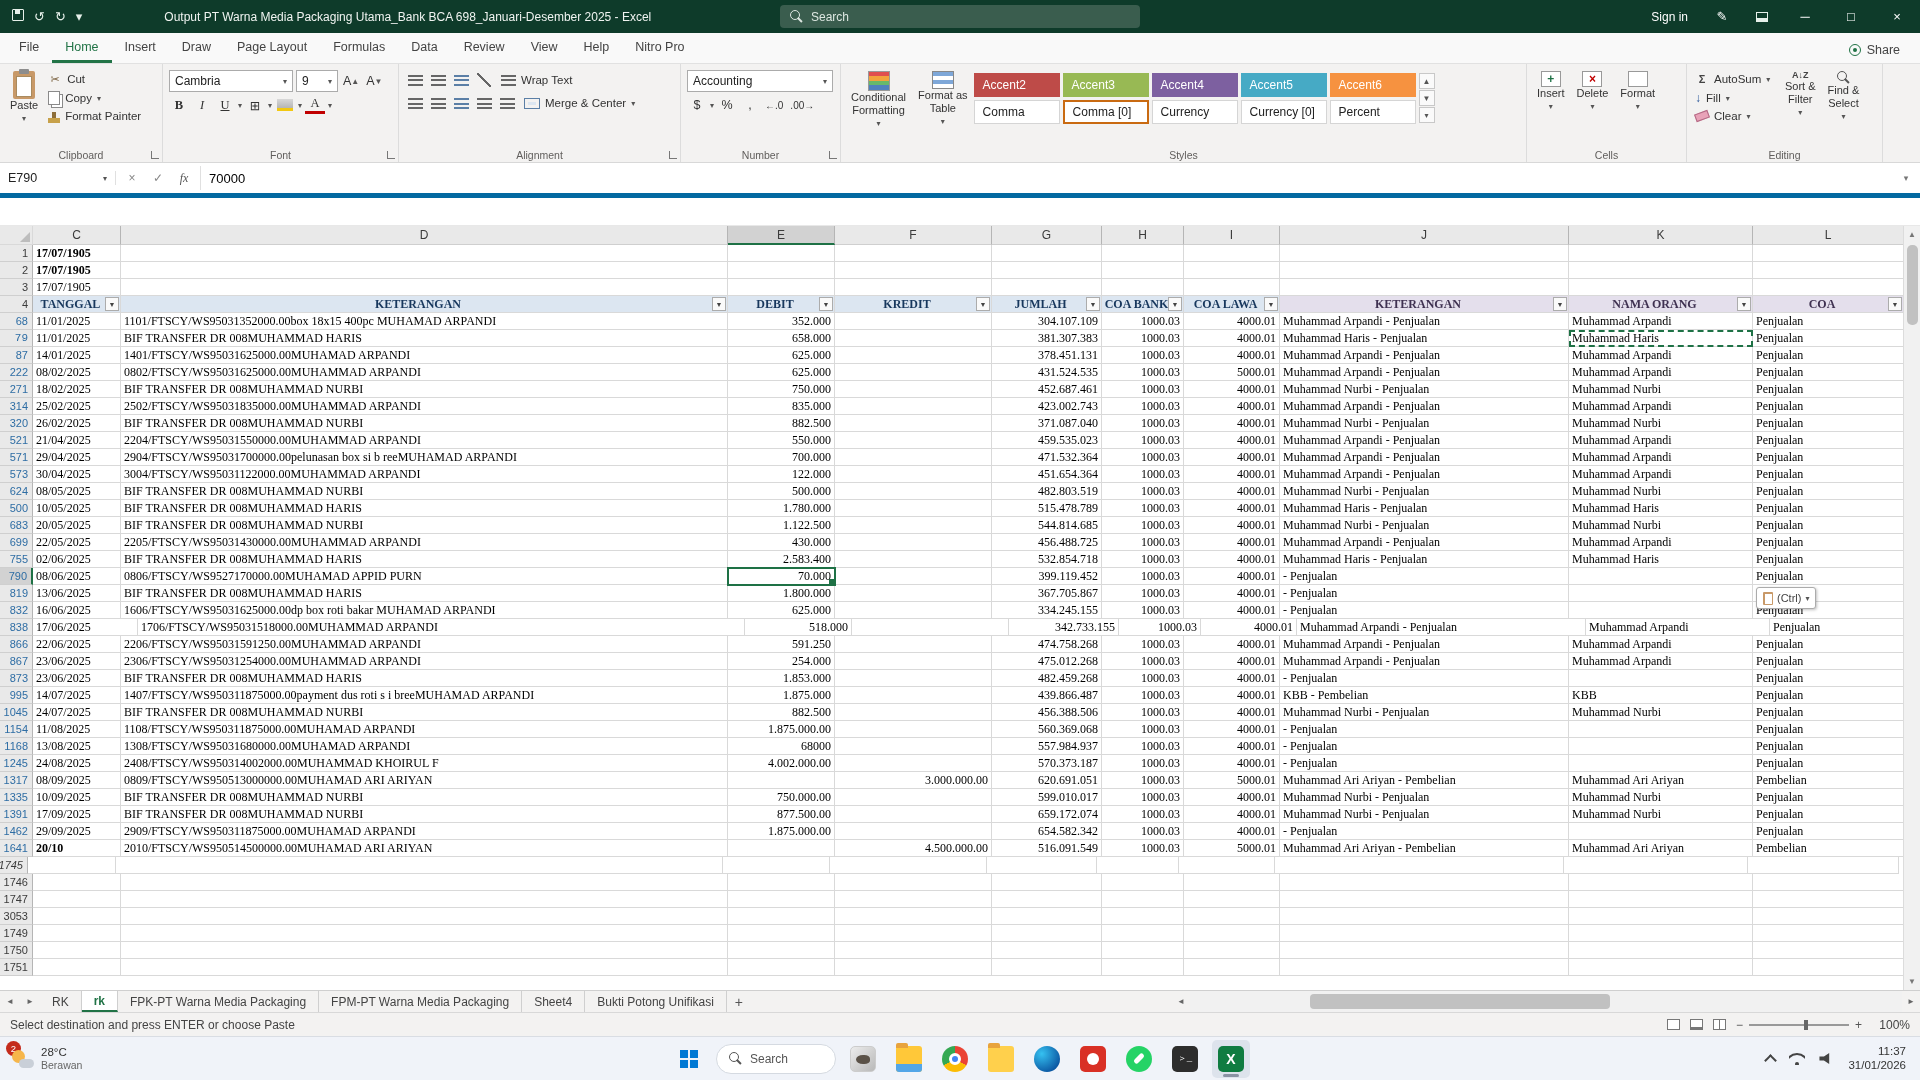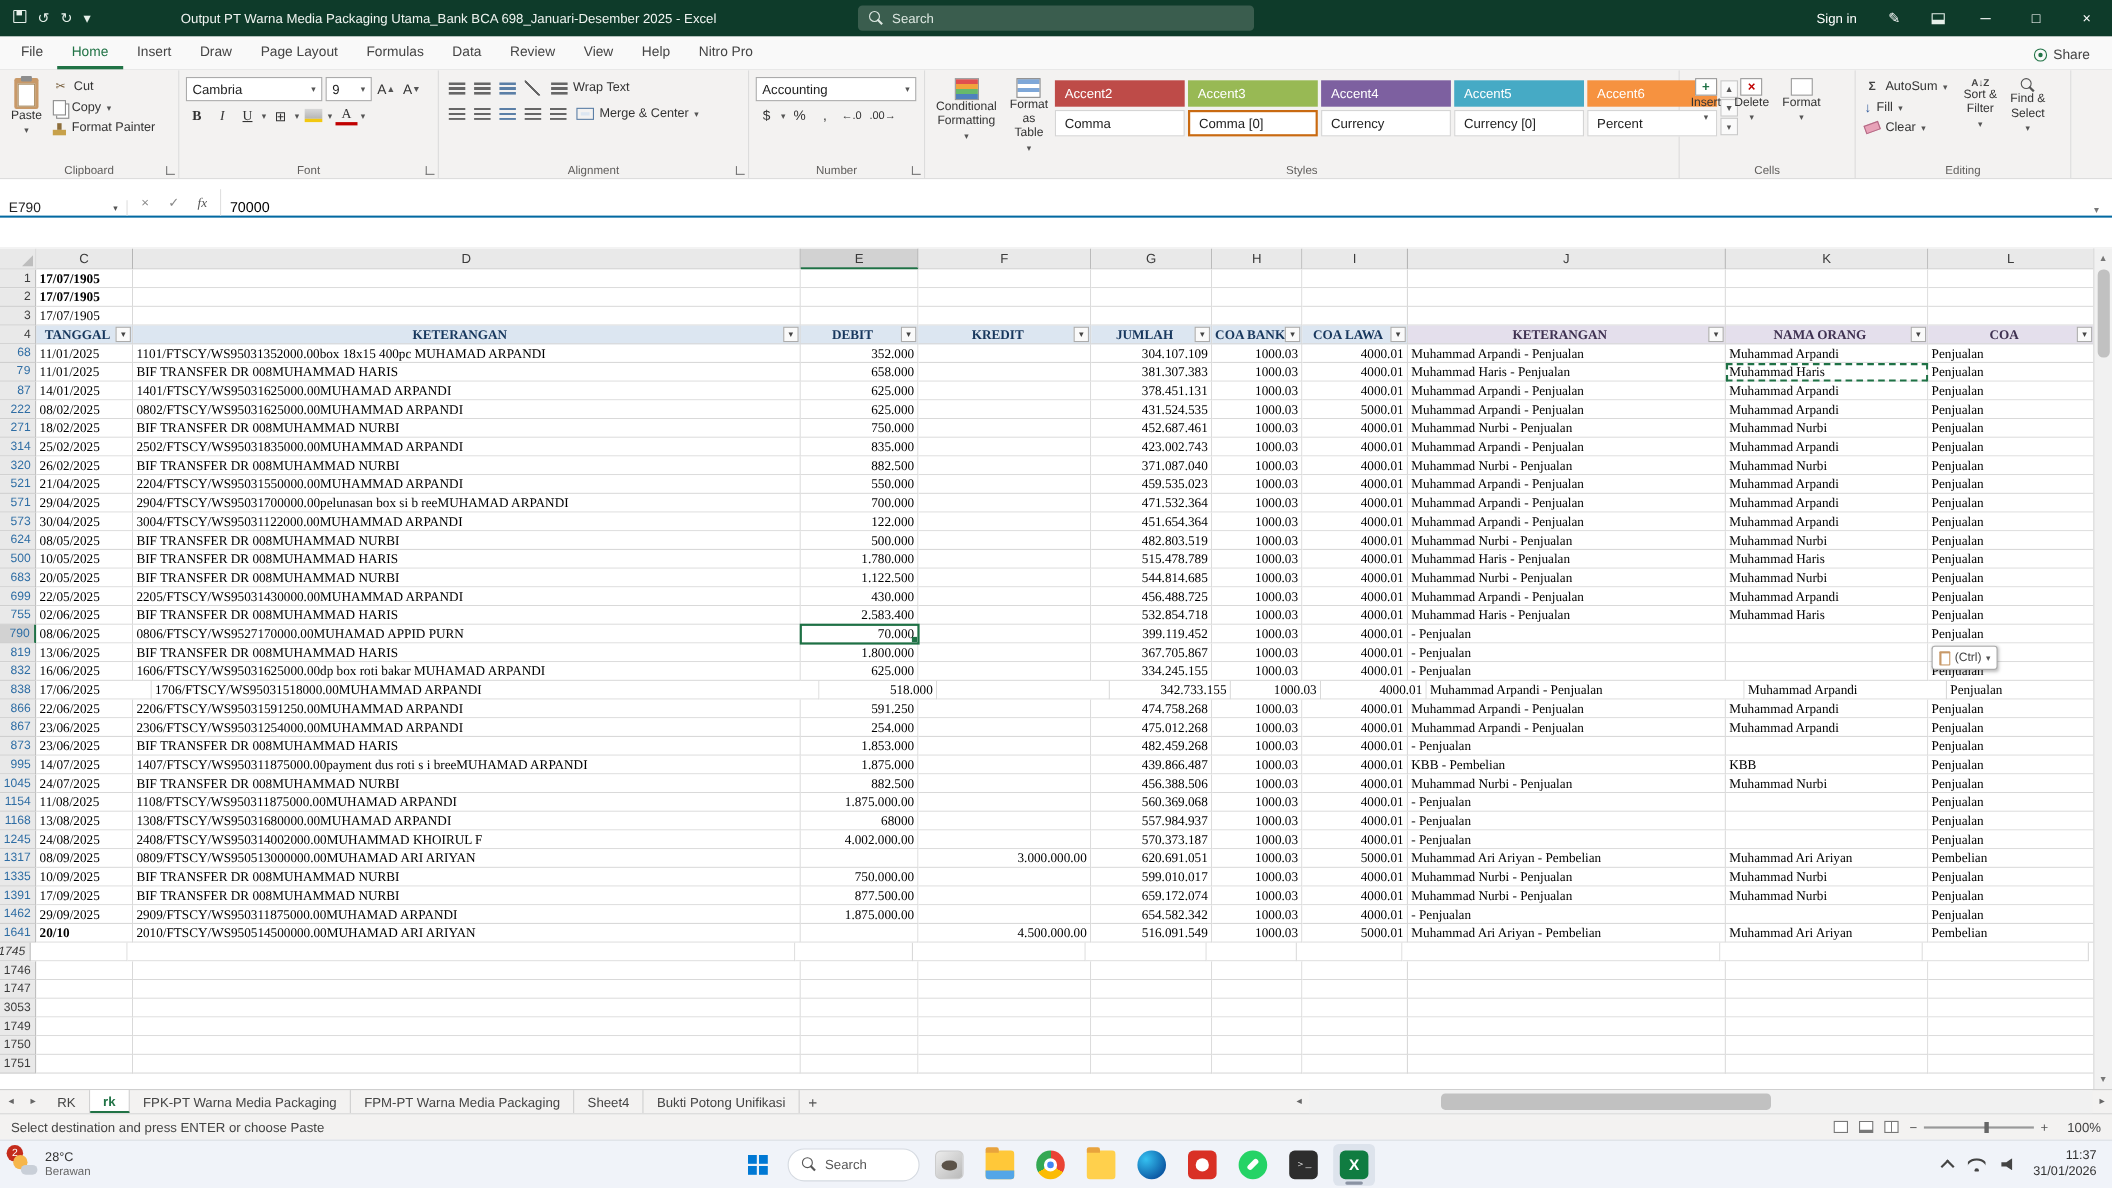--- a/index.html
+++ b/index.html
@@ -57,39 +57,39 @@
 .ib.bld{font-weight:bold;font-family:"Liberation Serif",serif}
 .ib.itl{font-style:italic;font-family:"Liberation Serif",serif}
 .ib.unl{text-decoration:underline;font-family:"Liberation Serif",serif}
 .dd{font-size:8px;color:#555}
 .fillic{width:16px;height:12px;background:linear-gradient(#D8D8D8,#B5B5B5);border-bottom:3px solid #F2C811}
 .fontcolor{border-bottom:3px solid #C00000;font-family:"Liberation Serif",serif;height:17px}
 .al{width:15px;height:11px;background:repeating-linear-gradient(to bottom,#5B7FA6 0 2px,transparent 2px 4.5px)}
 .al.g{background:repeating-linear-gradient(to bottom,#666 0 2px,transparent 2px 4.5px)}
 .diag{width:14px;height:14px;background:linear-gradient(45deg,transparent 45%,#666 45% 55%,transparent 55%)}
 .mergeic{width:16px;height:11px;border:1px solid #5B7FA6;background:linear-gradient(#DCE6F1,#DCE6F1) center/8px 3px no-repeat}
-.stile{width:118px;height:24px;display:flex;align-items:center;padding:0 8px;font-size:12px;cursor:pointer;border:1px solid #D5D5D5;overflow:hidden;white-space:nowrap}
+.stile{width:86px;height:24px;display:flex;align-items:center;padding:0 8px;font-size:12px;cursor:pointer;border:1px solid #D5D5D5;overflow:hidden;white-space:nowrap}
 .stile.acc{color:#fff;border-color:transparent}
 .stile.plain{background:#fff;color:#222}
 .stile.selstyle{border:2px solid #C96A11}
 .srow{display:flex;gap:3px;margin-bottom:3px}
 .gal-arrows{display:flex;flex-direction:column;gap:1px;margin-left:3px}
 .gal-arrows span{width:16px;height:16px;border:1px solid #C8C8C8;background:#FAFAFA;font-size:8px;display:flex;align-items:center;justify-content:center;color:#555;cursor:pointer}
 .cf-ic{width:22px;height:20px;background:linear-gradient(#E04F4F 0 25%,#F2A33C 25% 50%,#67B96A 50% 75%,#4F81BD 75% 100%);border:1px solid #999}
 .ft-ic{width:22px;height:18px;background:linear-gradient(#fff,#fff),#fff;border:1px solid #888;background-image:repeating-linear-gradient(to bottom,#7EA7D8 0 4px,#fff 4px 8px)}
 .cells-ic{width:20px;height:16px;border:1px solid #999;background:#fff;position:relative;font-size:12px;line-height:14px;text-align:center;font-weight:bold}
 .cells-ic.ins{color:#1E7145}
 .cells-ic.del{color:#C00000}
 .cells-ic.fmt{color:#777}
 .sortic{font-size:9px;font-weight:bold;color:#444;line-height:9px;text-align:center}
 .eraser{width:14px;height:8px;background:#E8A2B8;border:1px solid #B36A85;transform:rotate(-20deg)}
 .filldown{color:#2B579A;font-size:12px;font-weight:bold}
 
 
-.fbar{height:35px;background:#fff;border-bottom:2px solid #0369a1;display:flex;align-items:flex-end;flex:none}
+.fbar{height:35px;background:#fff;border-bottom:5px solid #0369a1;display:flex;align-items:center;flex:none}
 .namebox{width:116px;border-right:1px solid #E0E0E0;display:flex;align-items:center;justify-content:space-between;padding:0 8px;font-size:12.5px;color:#222;cursor:pointer}
 .fbtns{display:flex;align-items:center;gap:2px;border-right:1px solid #E0E0E0;padding:0 4px}
 .fbtn{width:24px;height:24px;display:flex;align-items:center;justify-content:center;font-size:12px;color:#888;cursor:pointer}
 .fbtn.fx{font-style:italic;color:#555;font-family:"Liberation Serif",serif}
 .fvalue{flex:1;display:flex;align-items:center;padding:0 8px;font-size:13px;color:#000;font-family:"Liberation Sans",sans-serif}
 .fcollapse{width:28px;display:flex;align-items:center;justify-content:center;font-size:9px;color:#777;cursor:pointer}
 .gapstrip{height:28px;background:#fff;flex:none;border-bottom:1px solid #E8E8E8}
 
 
 .grid-wrap{height:764px;position:relative;background:#fff;flex:none;overflow:hidden}

